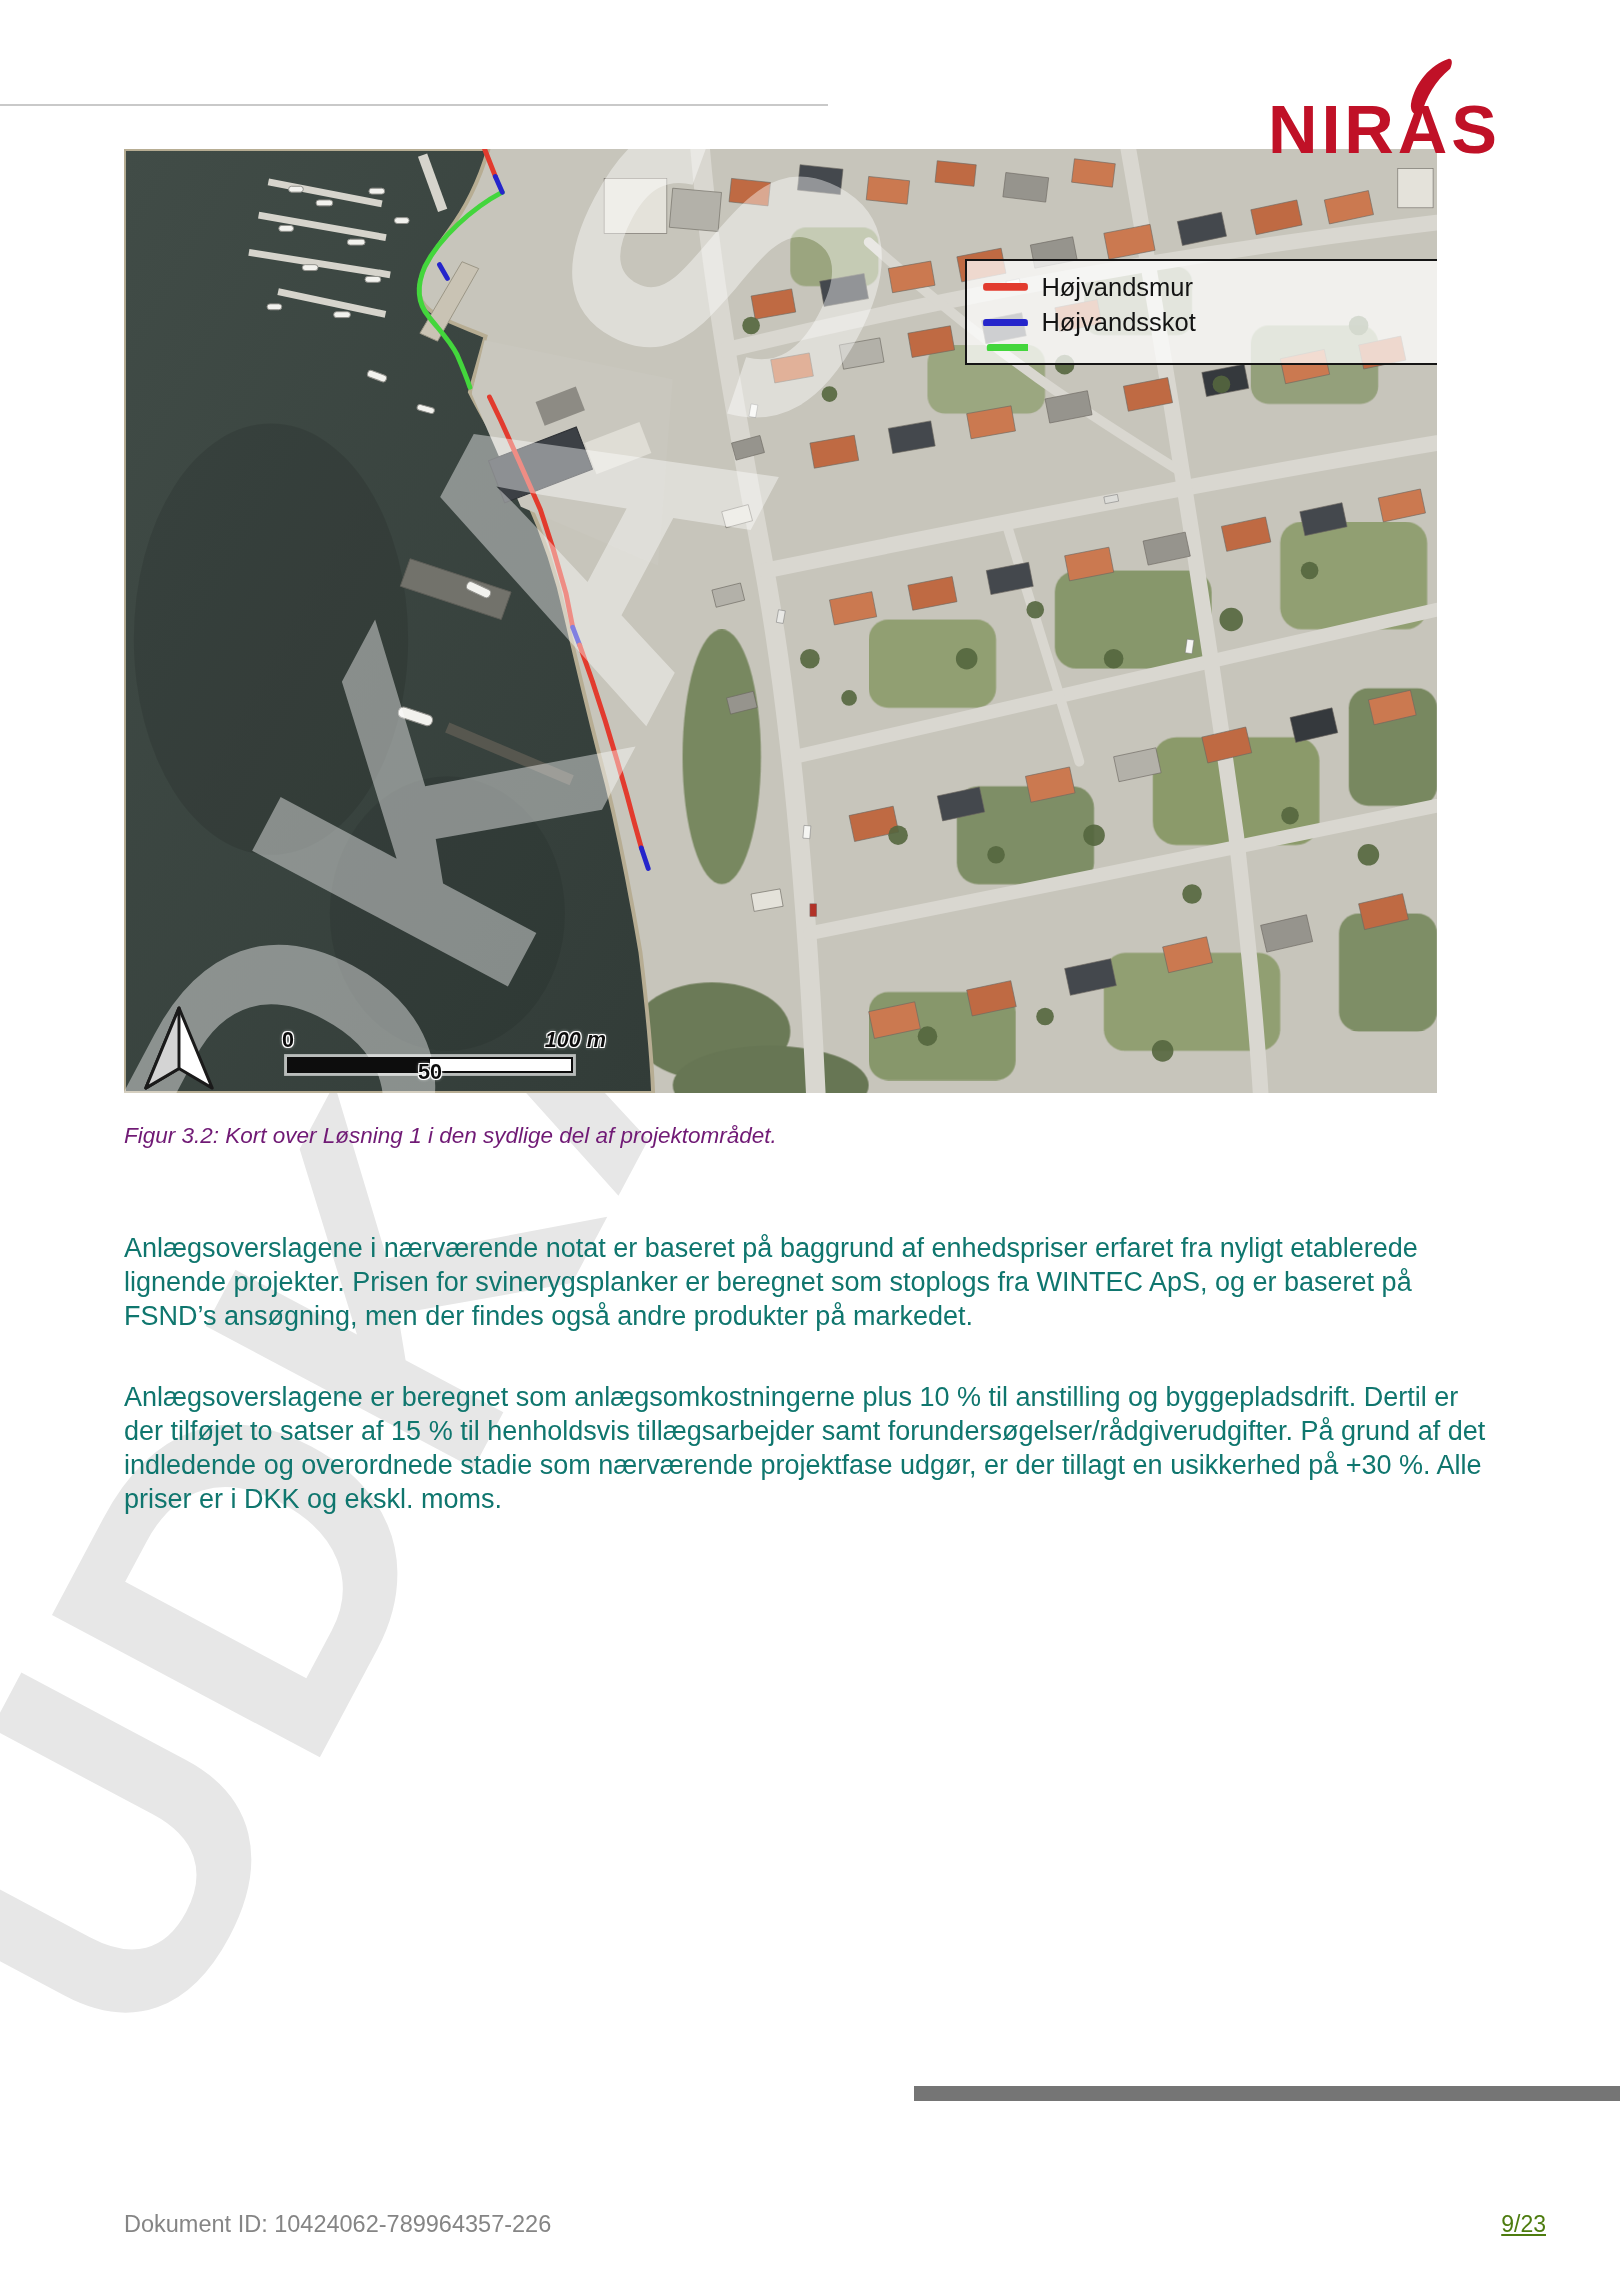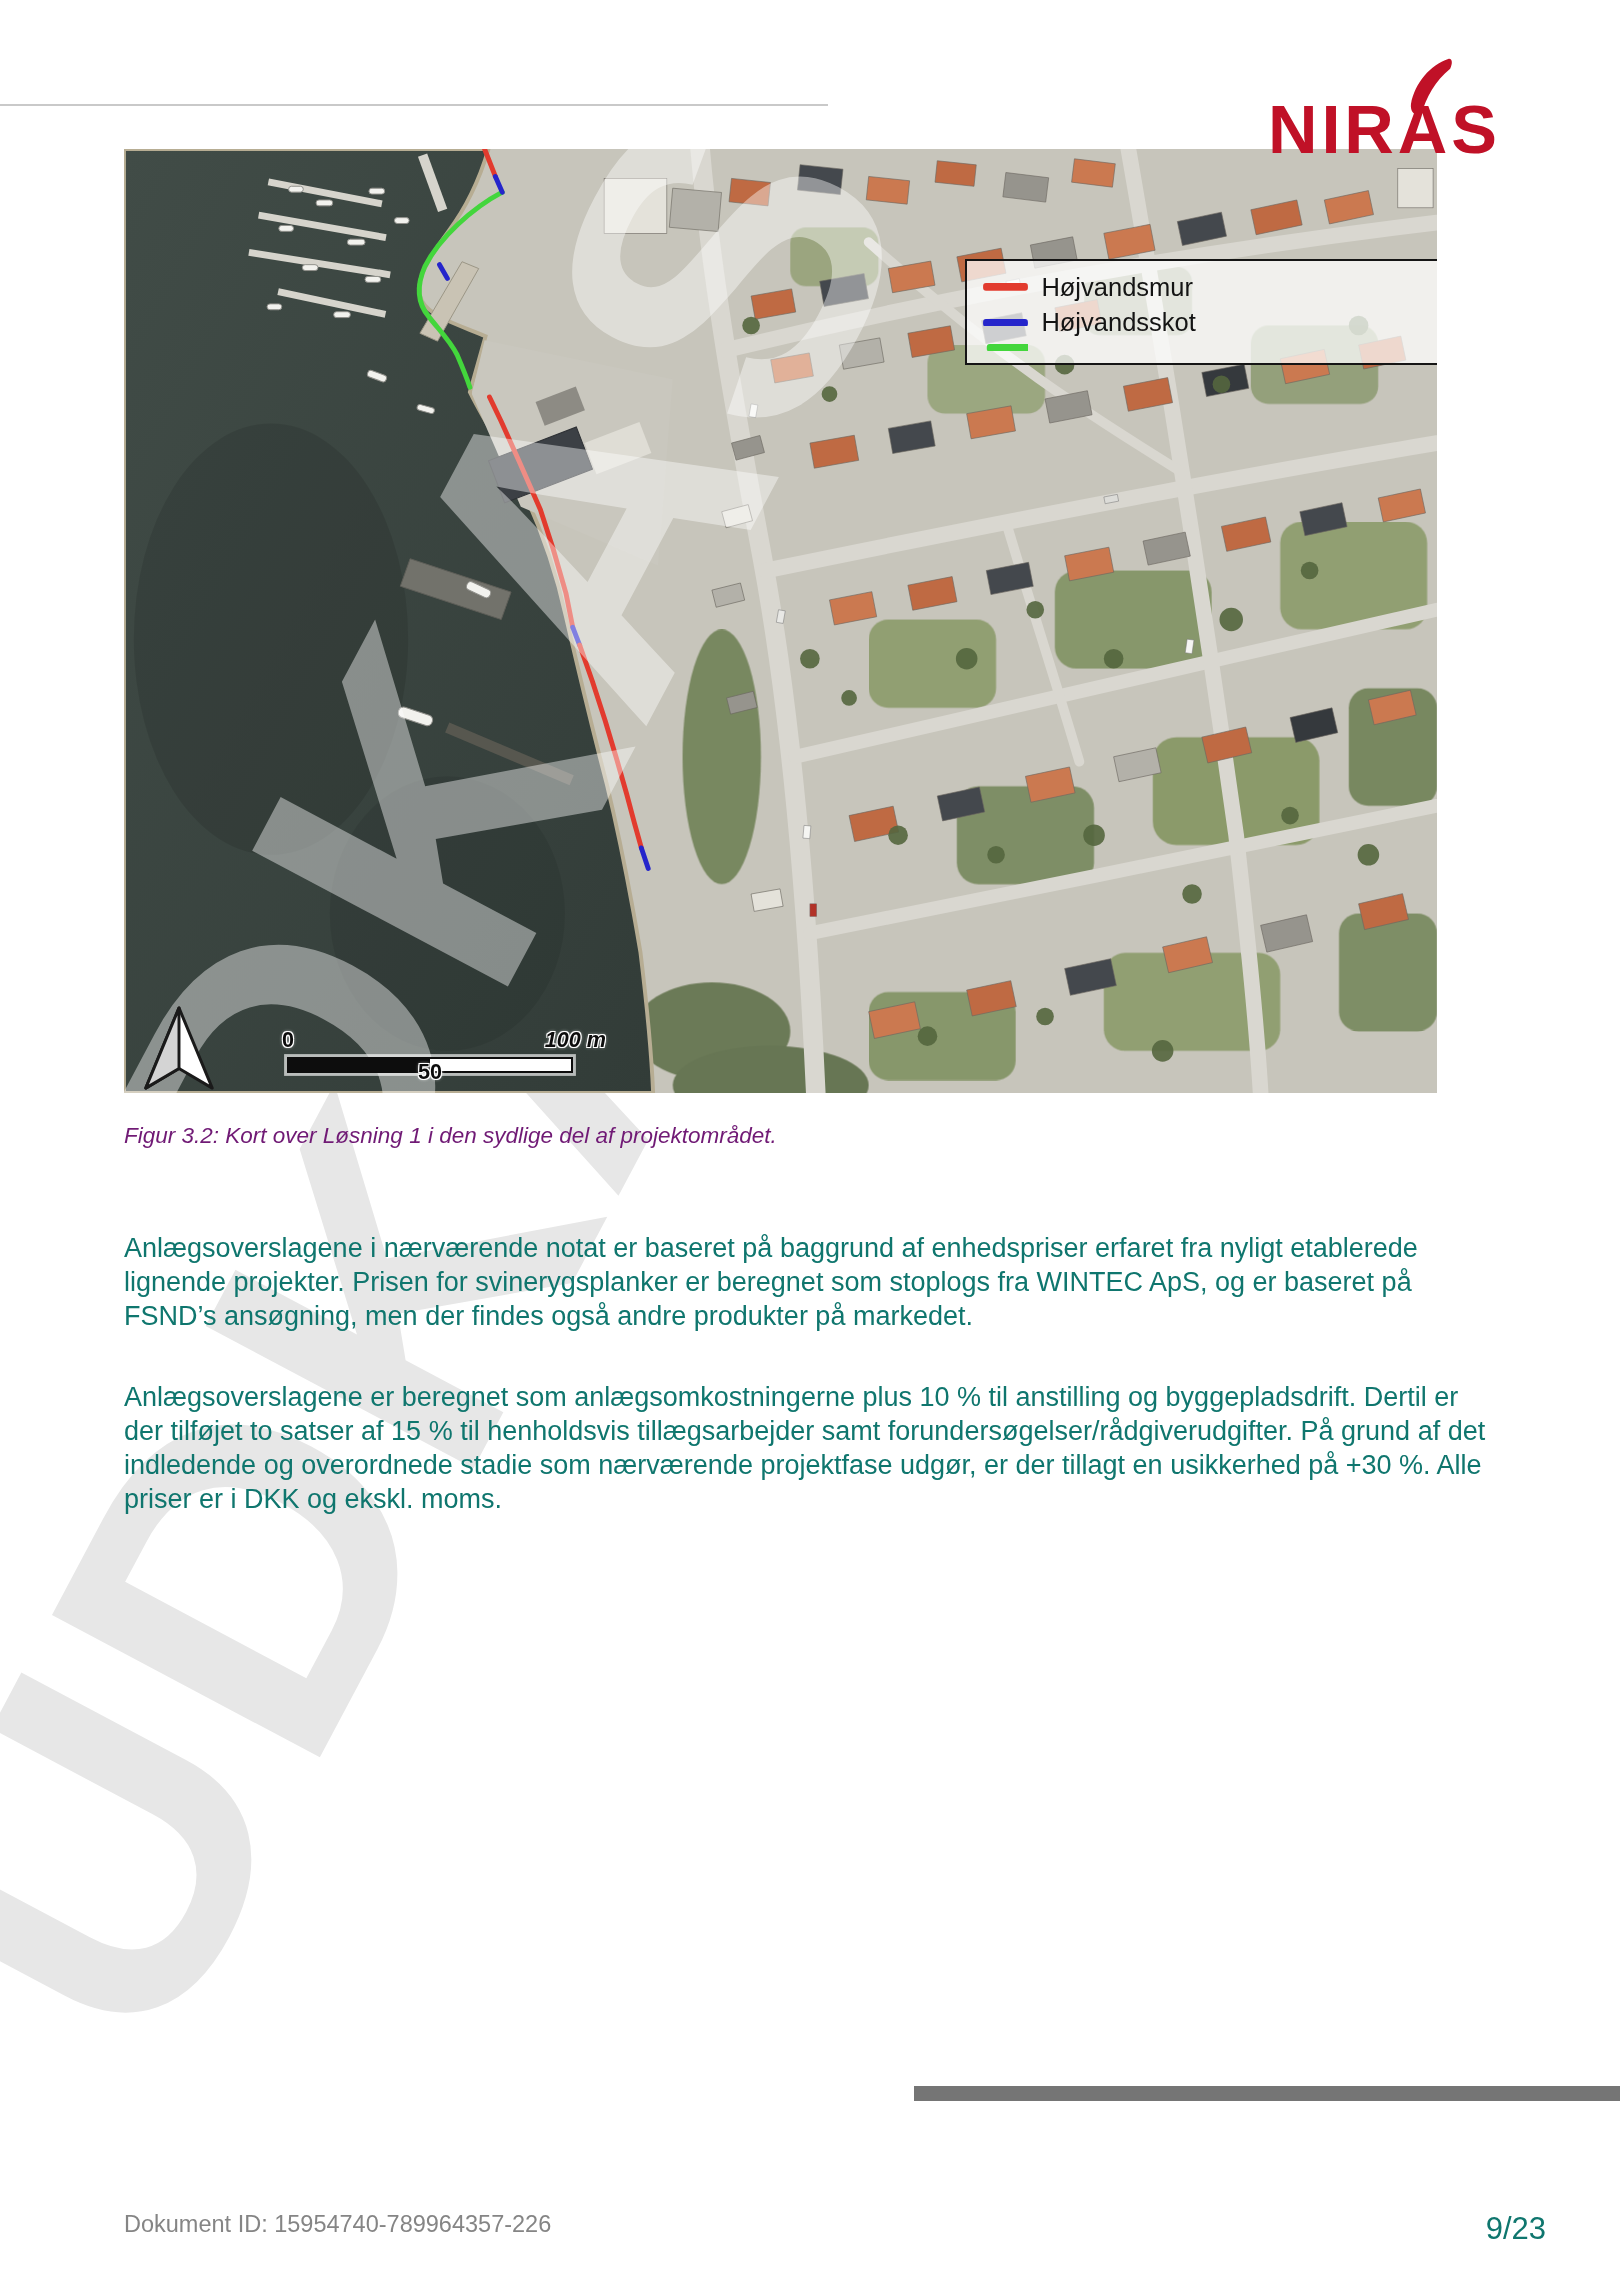--- a/index.html
+++ b/index.html
@@ -38,21 +38,21 @@
   .sb-bar .h2{flex:1;background:#ffffff;}
   
   .caption{position:absolute;left:124px;top:1123px;width:1372px;z-index:2;
       font-style:italic;font-size:22.5px;color:#701a75;}
   .bodytext{position:absolute;left:124px;top:1231px;width:1376px;z-index:2;
       font-size:27px;line-height:34px;color:#0f766e;}
   .bodytext p{margin:0 0 47px 0;}
   
   .gray-bar{position:absolute;left:914px;top:2086px;width:706px;height:14.7px;background:#757575;z-index:2;}
   .footer-left{position:absolute;left:124px;top:2211px;font-size:23.5px;color:#858585;z-index:2;}
-  .footer-right{position:absolute;right:74px;top:2211px;font-size:31px;color:#0f766e;z-index:2;}
+  .footer-right{position:absolute;right:74px;top:2211px;font-size:23px;color:#4d7c0f;z-index:2;text-decoration:underline;}
 </style>
 </head>
 <body>
 
 <div class="page">
 
   <div class="page-wm">
     <span>UDKAST</span>
   </div>
 
@@ -293,17 +293,17 @@
   </div>
 
   <div class="caption">Figur 3.2: Kort over Løsning 1 i den sydlige del af projektområdet.</div>
 
   <div class="bodytext">
     <p>Anlægsoverslagene i nærværende notat er baseret på baggrund af enhedspriser erfaret fra nyligt etablerede lignende projekter. Prisen for svinerygsplanker er beregnet som stoplogs fra WINTEC ApS, og er baseret på FSND’s ansøgning, men der findes også andre produkter på markedet.</p>
     <p>Anlægsoverslagene er beregnet som anlægsomkostningerne plus 10 % til anstilling og byggepladsdrift. Dertil er der tilføjet to satser af 15 % til henholdsvis tillægsarbejder samt forundersøgelser/rådgiverudgifter. På grund af det indledende og overordnede stadie som nærværende projektfase udgør, er der tillagt en usikkerhed på +30 %. Alle priser er i DKK og ekskl. moms.</p>
   </div>
 
   <div class="gray-bar"></div>
-  <div class="footer-left">Dokument ID: 15954740-789964357-226</div>
+  <div class="footer-left">Dokument ID: 10424062-789964357-226</div>
   <div class="footer-right">9/23</div>
 
 </div>
 
 
 </body></html>

